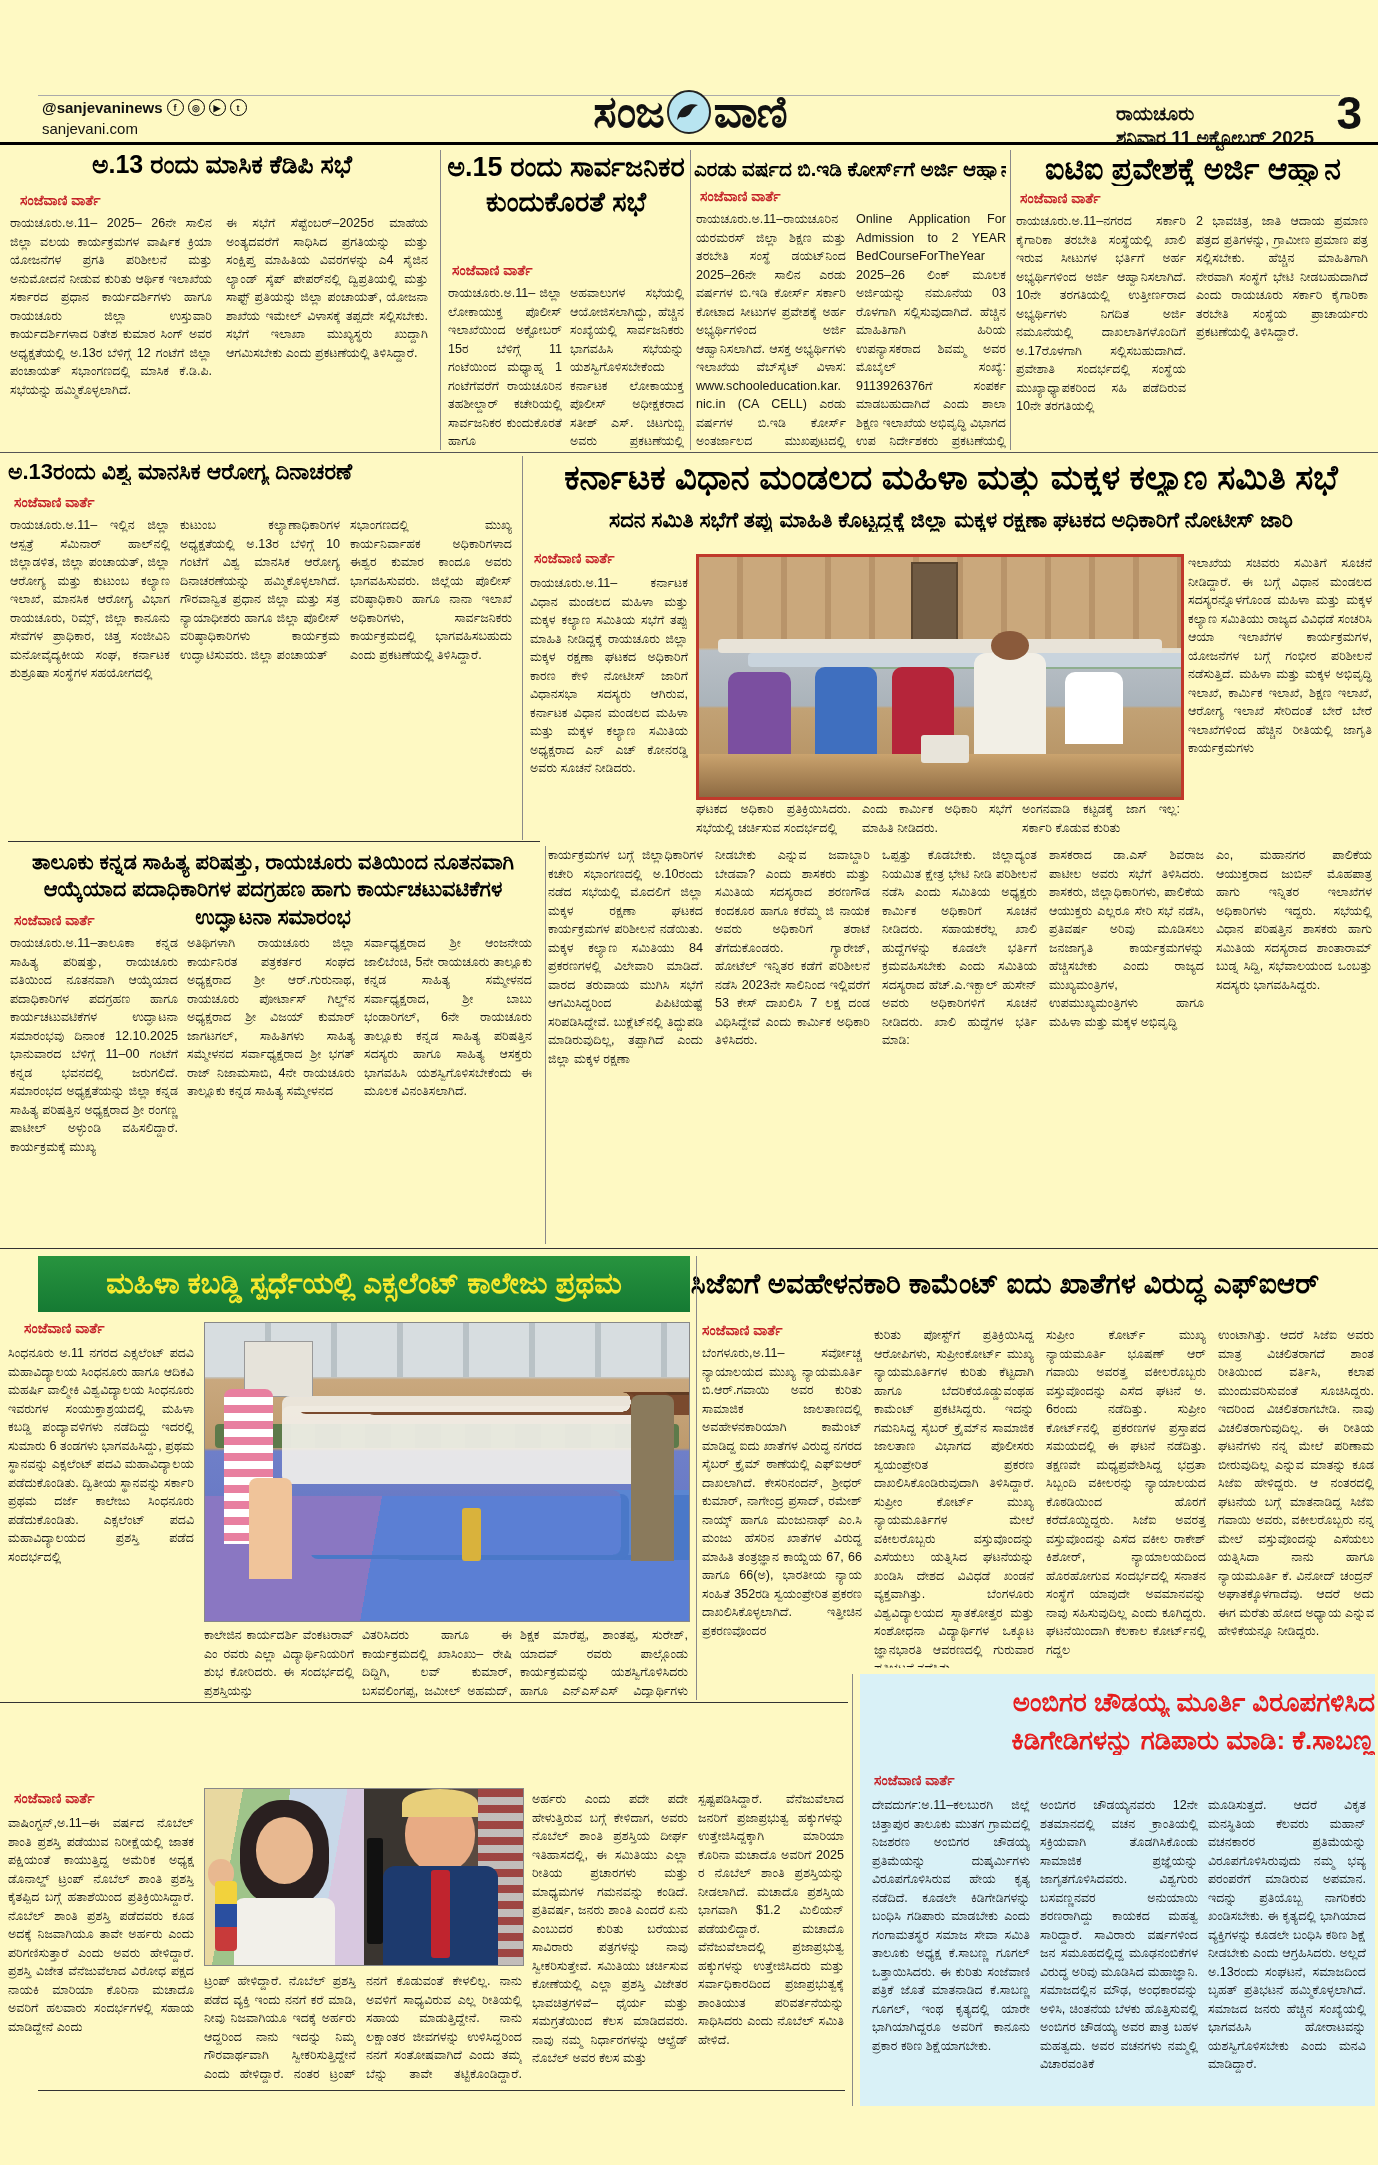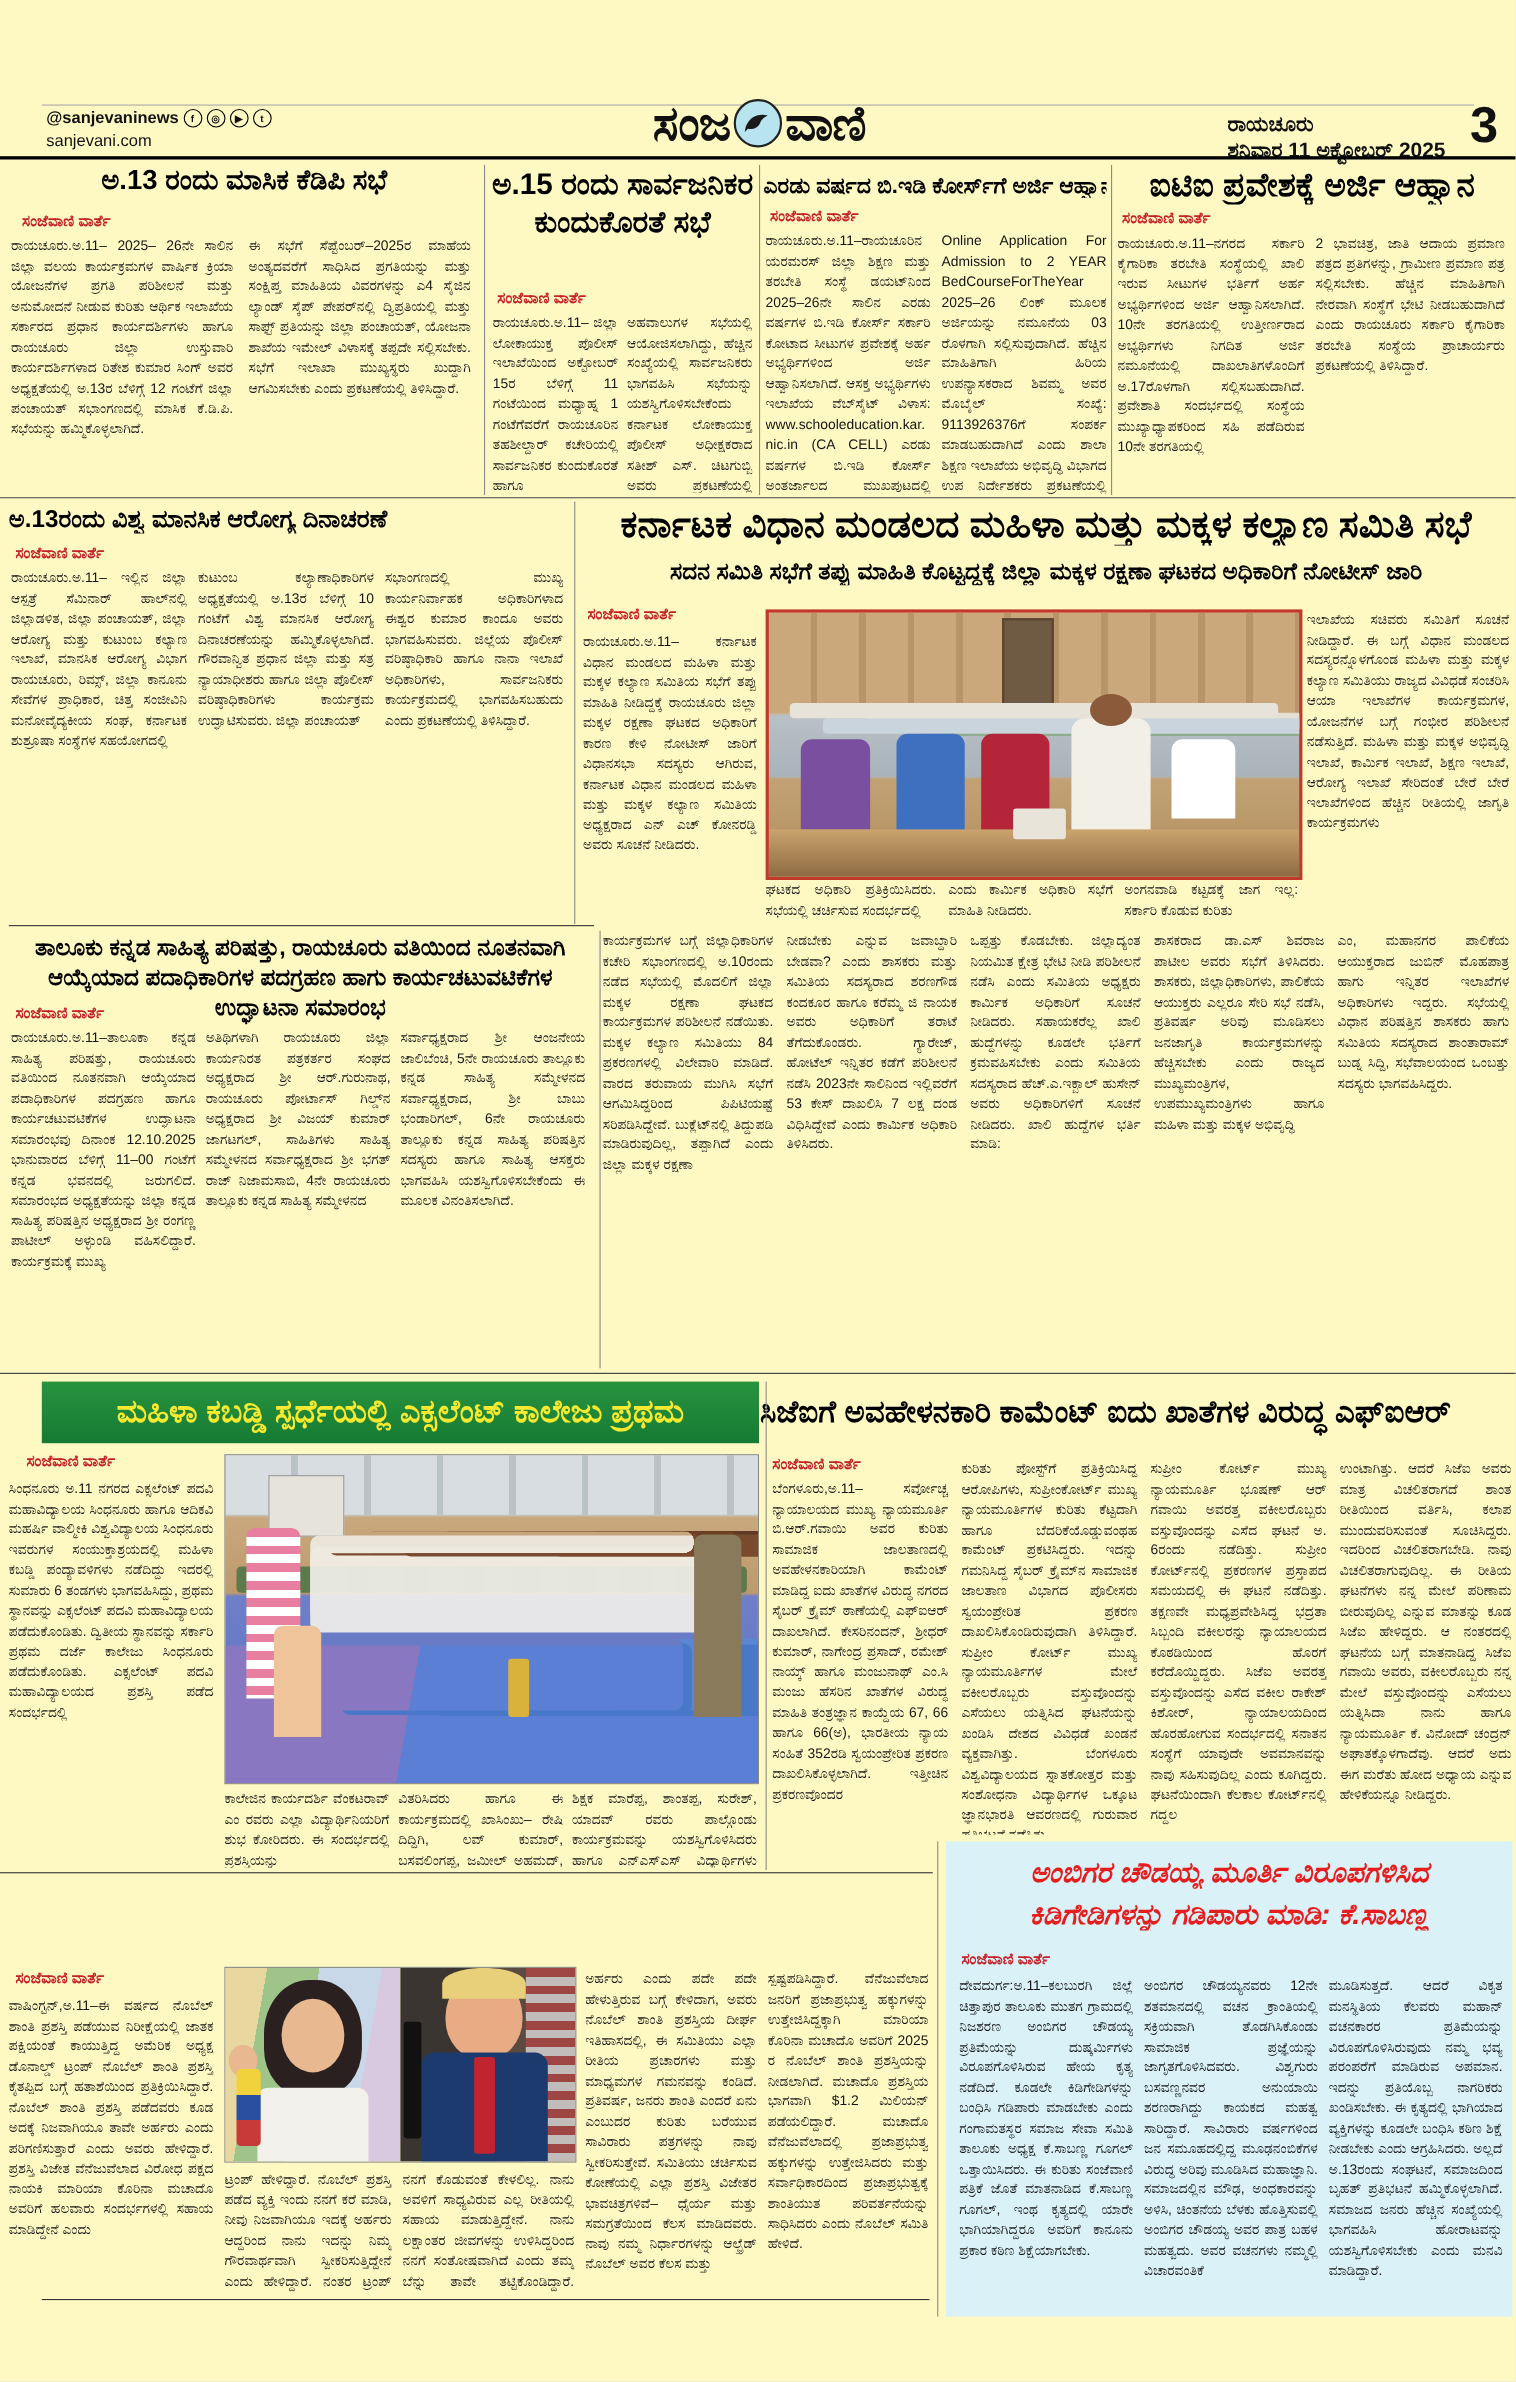--- a/index.html
+++ b/index.html
@@ -18,21 +18,21 @@
   .sicon{width:15px;height:15px;border-radius:50%;border:1.5px solid #000;font-size:9px;
          display:flex;align-items:center;justify-content:center;font-weight:bold;}
   .logo{display:flex;align-items:center;justify-content:center;font-weight:bold;
         font-size:44px;letter-spacing:-1px;font-family:"Liberation Serif",serif;}
   .dove{width:40px;height:40px;border-radius:50%;background:#b8e4f0;border:2px solid #222;
         margin:0 3px;display:flex;align-items:center;justify-content:center;}
   .photo{position:absolute;overflow:hidden;}
   .greenband{position:absolute;background:linear-gradient(#28943f,#157a33);
              display:flex;align-items:center;justify-content:center;}
   .cyanbox{position:absolute;background:#d9f1f7;}
-  .redhl{position:absolute;font-weight:bold;color:#e61d1d;text-align:center;line-height:1.1;font-style:italic;}
+  .redhl{position:absolute;font-weight:bold;color:#e61d1d;text-align:right;line-height:1.1;}
 </style>
 </head>
 <body>
 
 <div id="page">
 
   <div class="hline" style="top:95px;left:38px;width:1302px;border-color:#aaa;"></div>
 
   <div class="abs" style="left:42px;top:99px;">
     <div class="socialrow">

